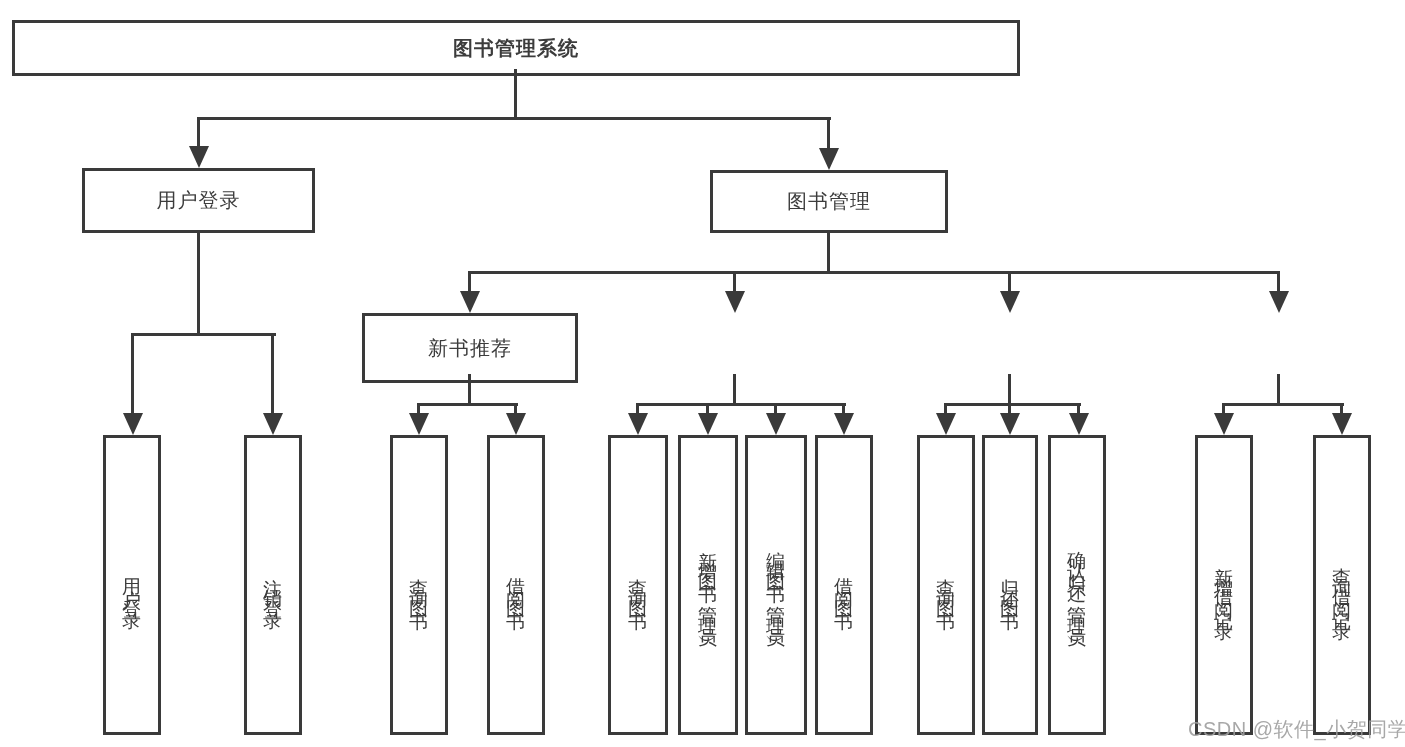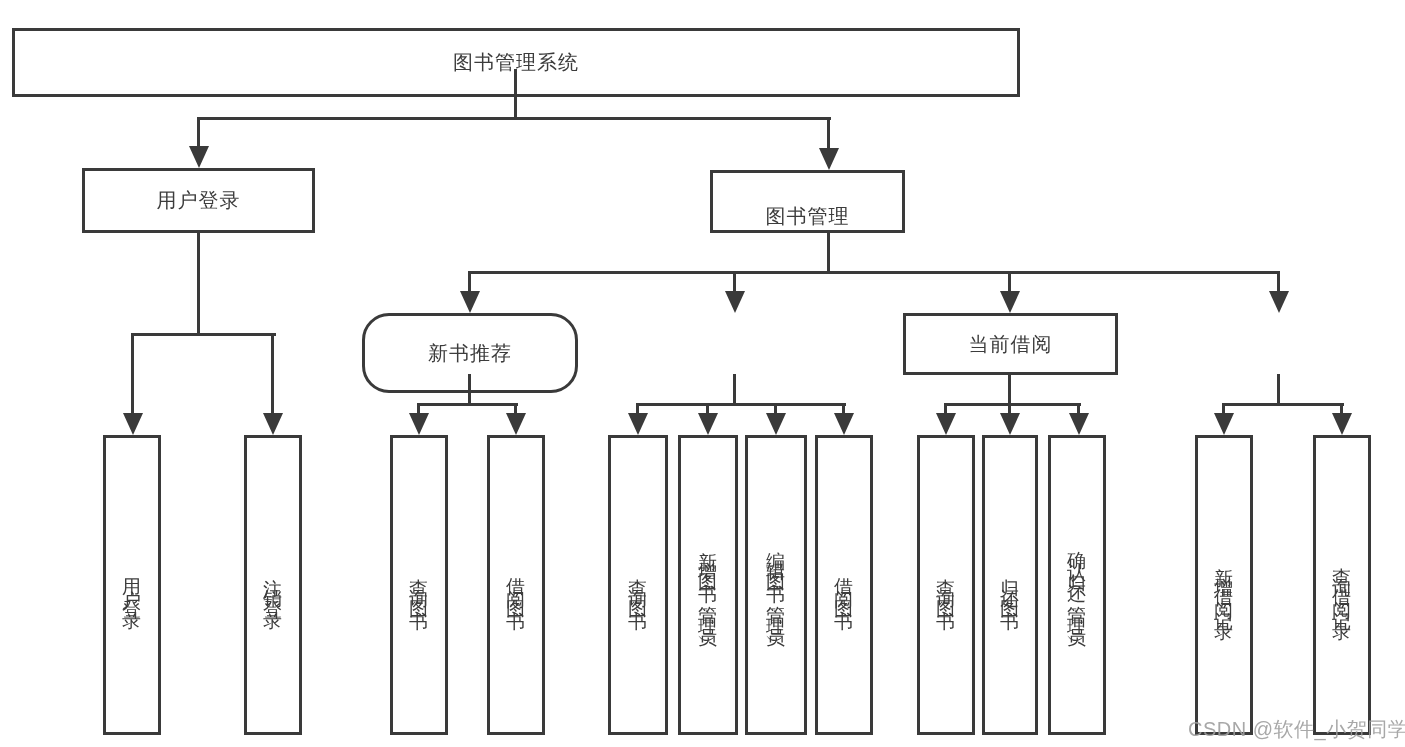--- a/index.html
+++ b/index.html
@@ -18,24 +18,24 @@
     box-sizing: border-box;
     border: 3px solid #3a3a3a;
     background: #ffffff;
     display: flex;
     align-items: center;
     justify-content: center;
     color: #3c3c3c;
   }
   .box .lbl { font-size: 20px; letter-spacing: 1px; white-space: nowrap; }
 
-  .root { left: 12px;  top: 28px;  width: 1008px; height: 69px; }
+  .root { left: 12px;  top: 20px;  width: 1008px; height: 56px; font-weight: bold; }
   .l2a  { left: 82px;  top: 168px; width: 233px;  height: 65px; }
-  .l2b  { left: 710px; top: 170px; width: 195px;  height: 63px; align-items: flex-end; }
-  .l3a  { left: 362px;  top: 313px; width: 216px; height: 80px; border-radius: 27px; }
+  .l2b  { left: 710px; top: 170px; width: 238px;  height: 63px; }
+  .l3a  { left: 362px;  top: 313px; width: 216px; height: 70px; }
   .l3b  { left: 623px;  top: 313px; width: 225px; height: 62px; }
   .l3c  { left: 903px;  top: 313px; width: 215px; height: 62px; }
   .l3d  { left: 1173px; top: 313px; width: 212px; height: 62px; }
 
   .leaf { top: 435px; height: 300px; width: 58px; }
   .leaf .vlbl {
     writing-mode: vertical-rl;
     text-orientation: mixed;
     font-size: 19px;
     letter-spacing: 11px;
@@ -75,23 +75,20 @@
 
   <div class="box l2a">
     <span class="lbl">用户登录</span>
   </div>
   <div class="box l2b">
     <span class="lbl">图书管理</span>
   </div>
 
   <div class="box l3a">
     <span class="lbl">新书推荐</span>
-  </div>
-  <div class="box l3c">
-    <span class="lbl">当前借阅</span>
   </div>
 
   <div class="box leaf" style="left:103px;">
     <span class="vlbl">用户登录</span>
   </div>
   <div class="box leaf" style="left:244px;">
     <span class="vlbl">注销登录</span>
   </div>
   <div class="box leaf" style="left:390px;">
     <span class="vlbl">查询图书</span>

